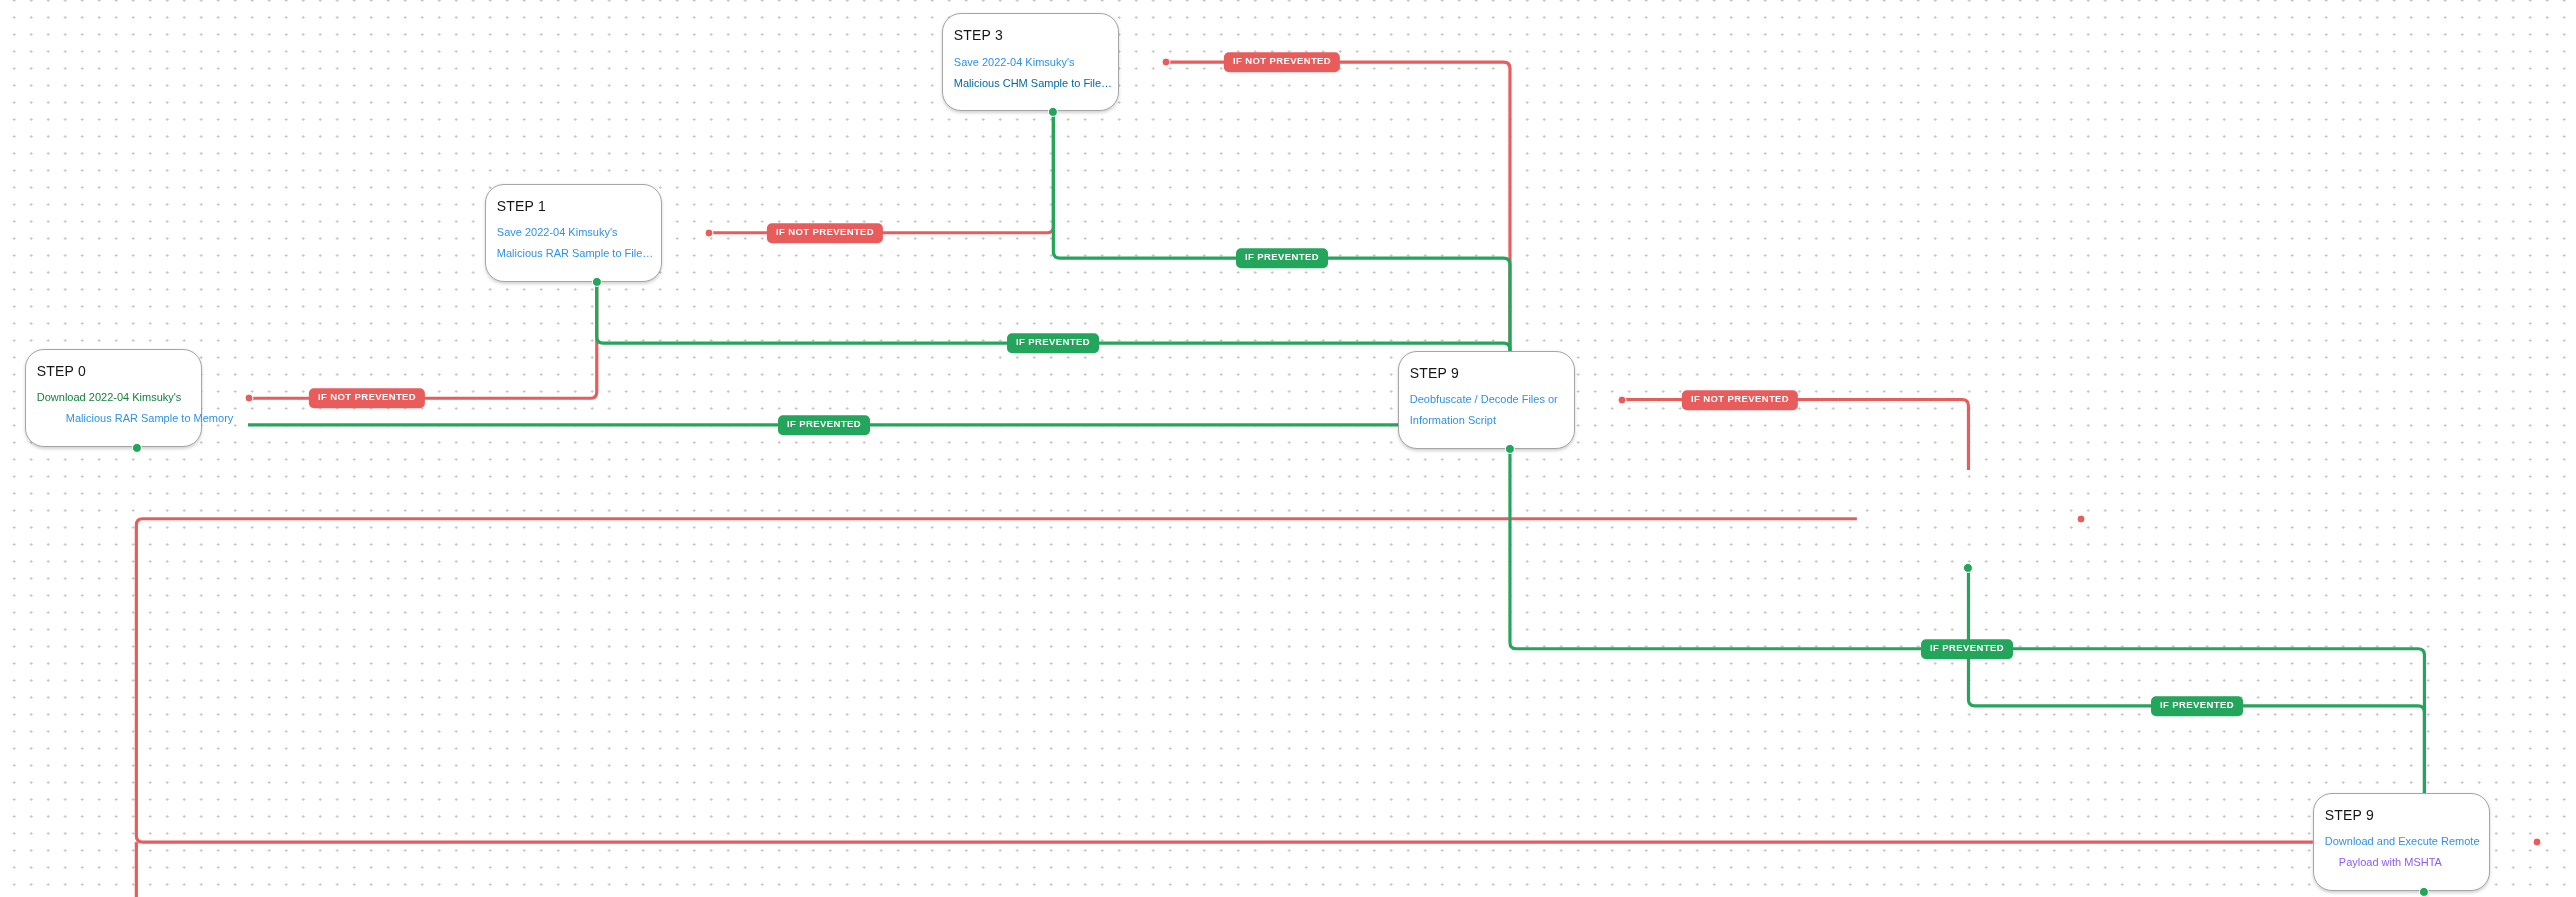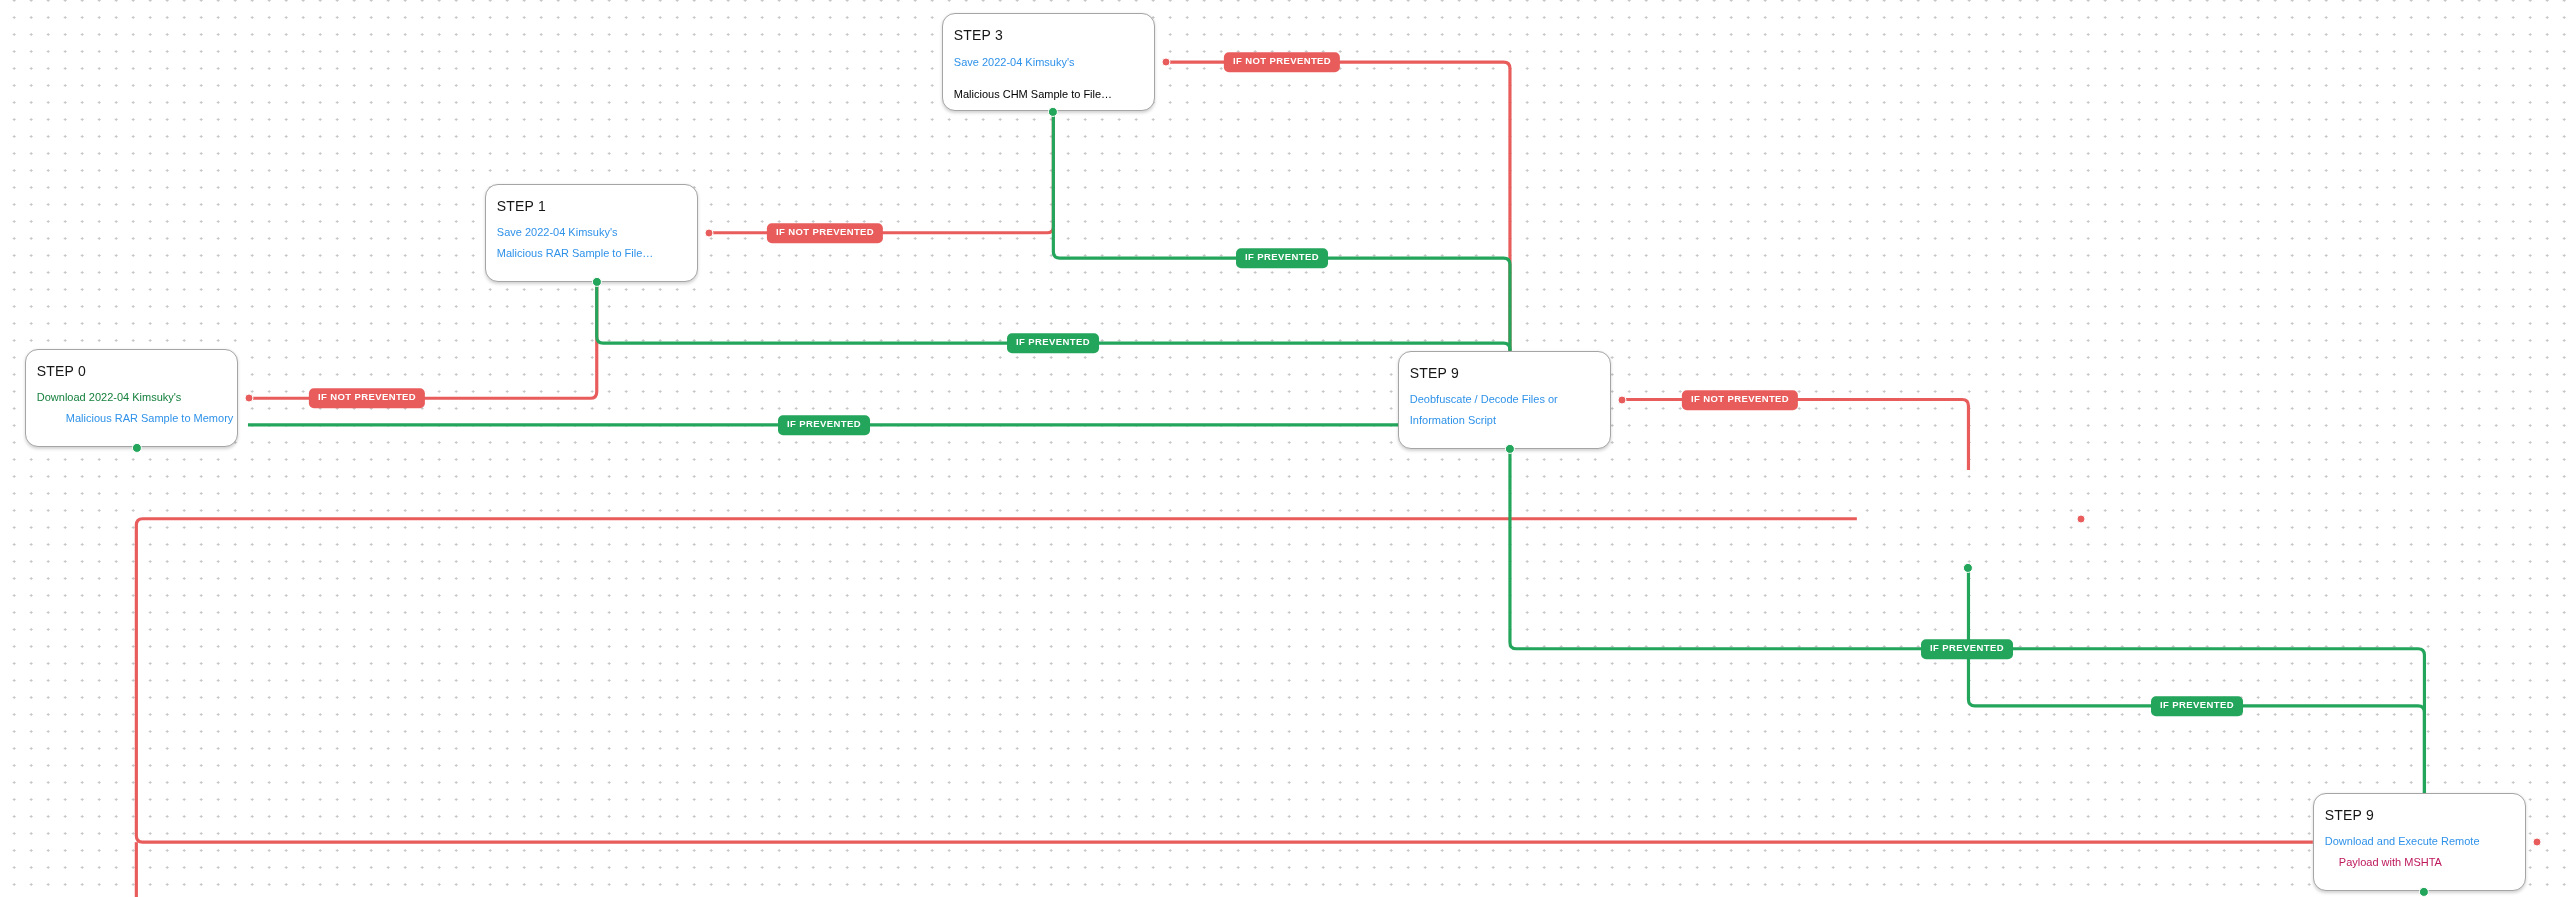--- a/index.html
+++ b/index.html
@@ -13,24 +13,24 @@
     background-color: #ffffff;
     background-image: radial-gradient(circle, #c7c7c7 1.1px, rgba(0,0,0,0) 1.1px);
     background-size: 17px 17px;
     background-position: 5.7px 9px;
   }
   #edge-layer { position: absolute; left: 0; top: 0; z-index: 1; }
   #edge-layer path { fill: none; stroke-width: 5px; }
 
   .node {
     position: absolute; z-index: 2; box-sizing: border-box;
-    width: 213px; height: 98px;
+    width: 177px; height: 98px;
     background: #ffffff;
     border: 1.3px solid #a5a5a5;
-    border-radius: 13px;
+    border-radius: 19px;
     box-shadow: 0 1.3px 3.2px rgba(0,0,0,0.18);
     padding: 12.7px 10.8px 0 10.8px;
     cursor: pointer;
   }
   .node-title {
     font-size: 14px; color: #161616; letter-spacing: 0.2px;
     margin: 0 0 8.2px 0; line-height: 16.5px;
   }
   .node-desc {
     font-size: 11px; line-height: 21px; white-space: nowrap;
@@ -75,31 +75,31 @@
       <div class="node-desc" style="color: rgb(47, 146, 233); margin-left: 29px;">Malicious RAR Sample to Memory</div>
     </div>
     <div class="node" style="left: 485px; top: 184px;">
       <div class="node-title">STEP 1</div>
       <div class="node-desc" style="color: rgb(47, 146, 233);">Save 2022-04 Kimsuky's</div>
       <div class="node-desc" style="color: rgb(47, 146, 233);">Malicious RAR Sample to File…</div>
     </div>
     <div class="node" style="left: 942px; top: 13.3px;">
       <div class="node-title">STEP 3</div>
       <div class="node-desc" style="color: rgb(47, 146, 233);">Save 2022-04 Kimsuky's</div>
-      <div class="node-desc" style="color: #000000; margin-top: 11px;">Malicious CHM Sample to File…</div>
+      <div class="node-desc" style="color: #0369a1;">Malicious CHM Sample to File…</div>
     </div>
     <div class="node" style="left: 1398px; top: 351px;">
       <div class="node-title">STEP 9</div>
       <div class="node-desc" style="color: rgb(47, 146, 233);">Deobfuscate / Decode Files or</div>
       <div class="node-desc" style="color: rgb(47, 146, 233);">Information Script</div>
     </div>
     <div class="node" style="left: 2313px; top: 793px;">
       <div class="node-title">STEP 9</div>
       <div class="node-desc" style="color: rgb(47, 146, 233);">Download and Execute Remote</div>
-      <div class="node-desc" style="color: #be185d; padding-left: 14px;">Payload with MSHTA</div>
+      <div class="node-desc" style="color: #8b5cf6; padding-left: 14px;">Payload with MSHTA</div>
     </div>
     <div class="edge-badge" style="left: 367px; top: 398px; background: rgb(233, 92, 92);">IF NOT PREVENTED</div>
     <div class="edge-badge" style="left: 825px; top: 233px; background: rgb(233, 92, 92);">IF NOT PREVENTED</div>
     <div class="edge-badge" style="left: 1282px; top: 62px; background: rgb(233, 92, 92);">IF NOT PREVENTED</div>
     <div class="edge-badge" style="left: 1740px; top: 400px; background: rgb(233, 92, 92);">IF NOT PREVENTED</div>
     <div class="edge-badge" style="left: 824px; top: 425px; background: rgb(35, 165, 91);">IF PREVENTED</div>
     <div class="edge-badge" style="left: 1053px; top: 343px; background: rgb(35, 165, 91);">IF PREVENTED</div>
     <div class="edge-badge" style="left: 1282px; top: 258px; background: rgb(35, 165, 91);">IF PREVENTED</div>
     <div class="edge-badge" style="left: 1967px; top: 649px; background: rgb(35, 165, 91);">IF PREVENTED</div>
     <div class="edge-badge" style="left: 2197px; top: 706px; background: rgb(35, 165, 91);">IF PREVENTED</div>

